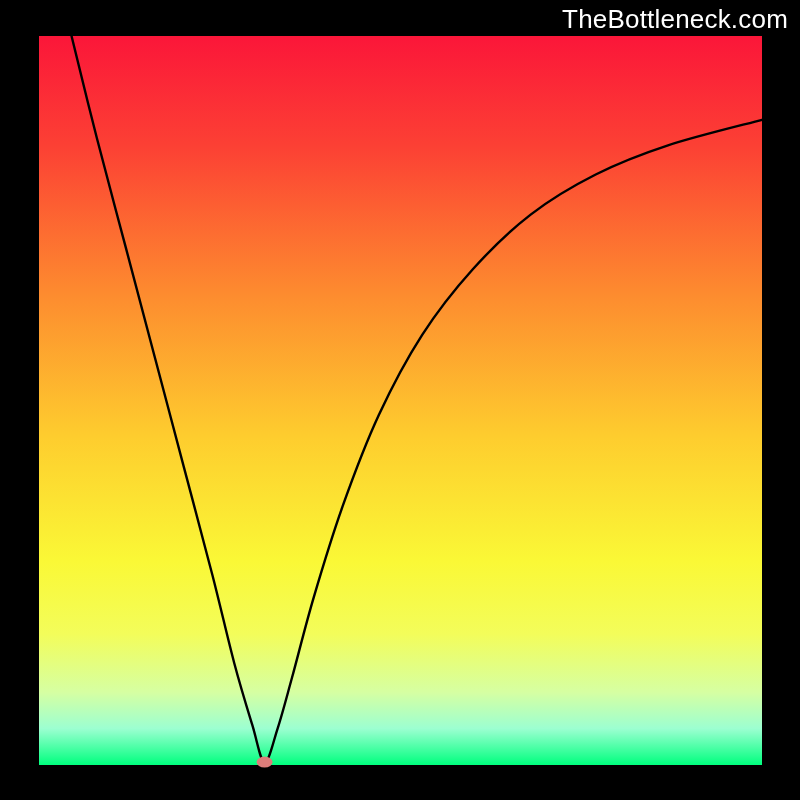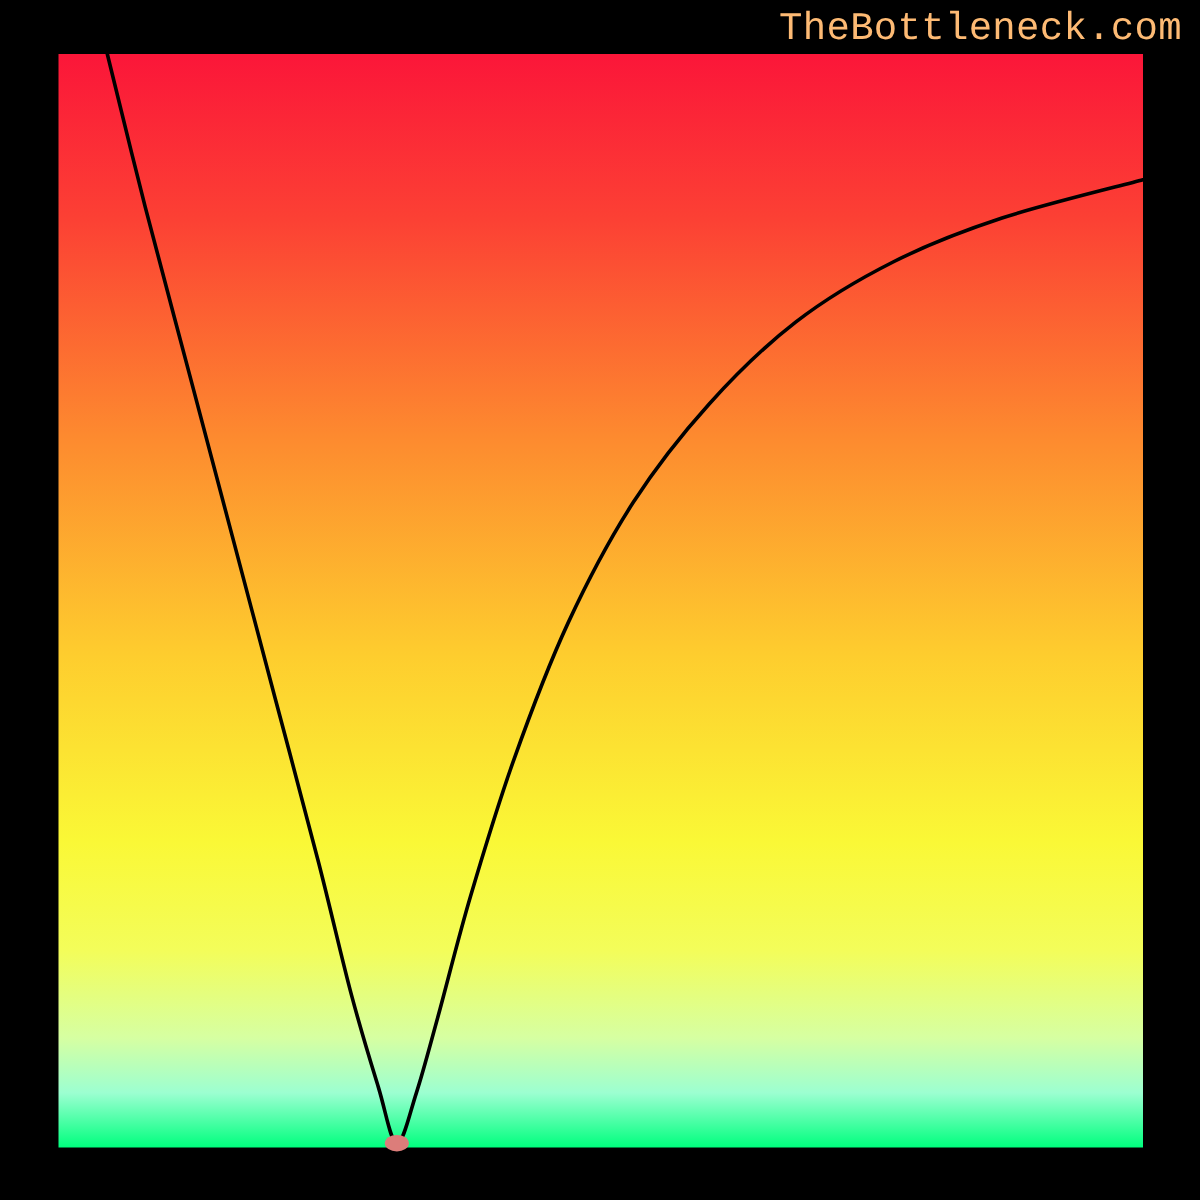--- a/index.html
+++ b/index.html
@@ -13,24 +13,24 @@
   .frame {
     position: relative;
     width: 800px;
     height: 800px;
     background: #000;
   }
   .watermark {
     position: absolute;
     top: 4px;
     right: 12px;
-    font-family: Liberation Mono, monospace;
+    font-family: Liberation Sans, sans-serif;
     font-size: 26px;
     font-weight: 400;
-    color: #fdba74;
+    color: #ffffff;
     letter-spacing: 0.2px;
     user-select: none;
   }
   svg {
     position: absolute;
     top: 0;
     left: 0;
   }
 </style>
 </head>

